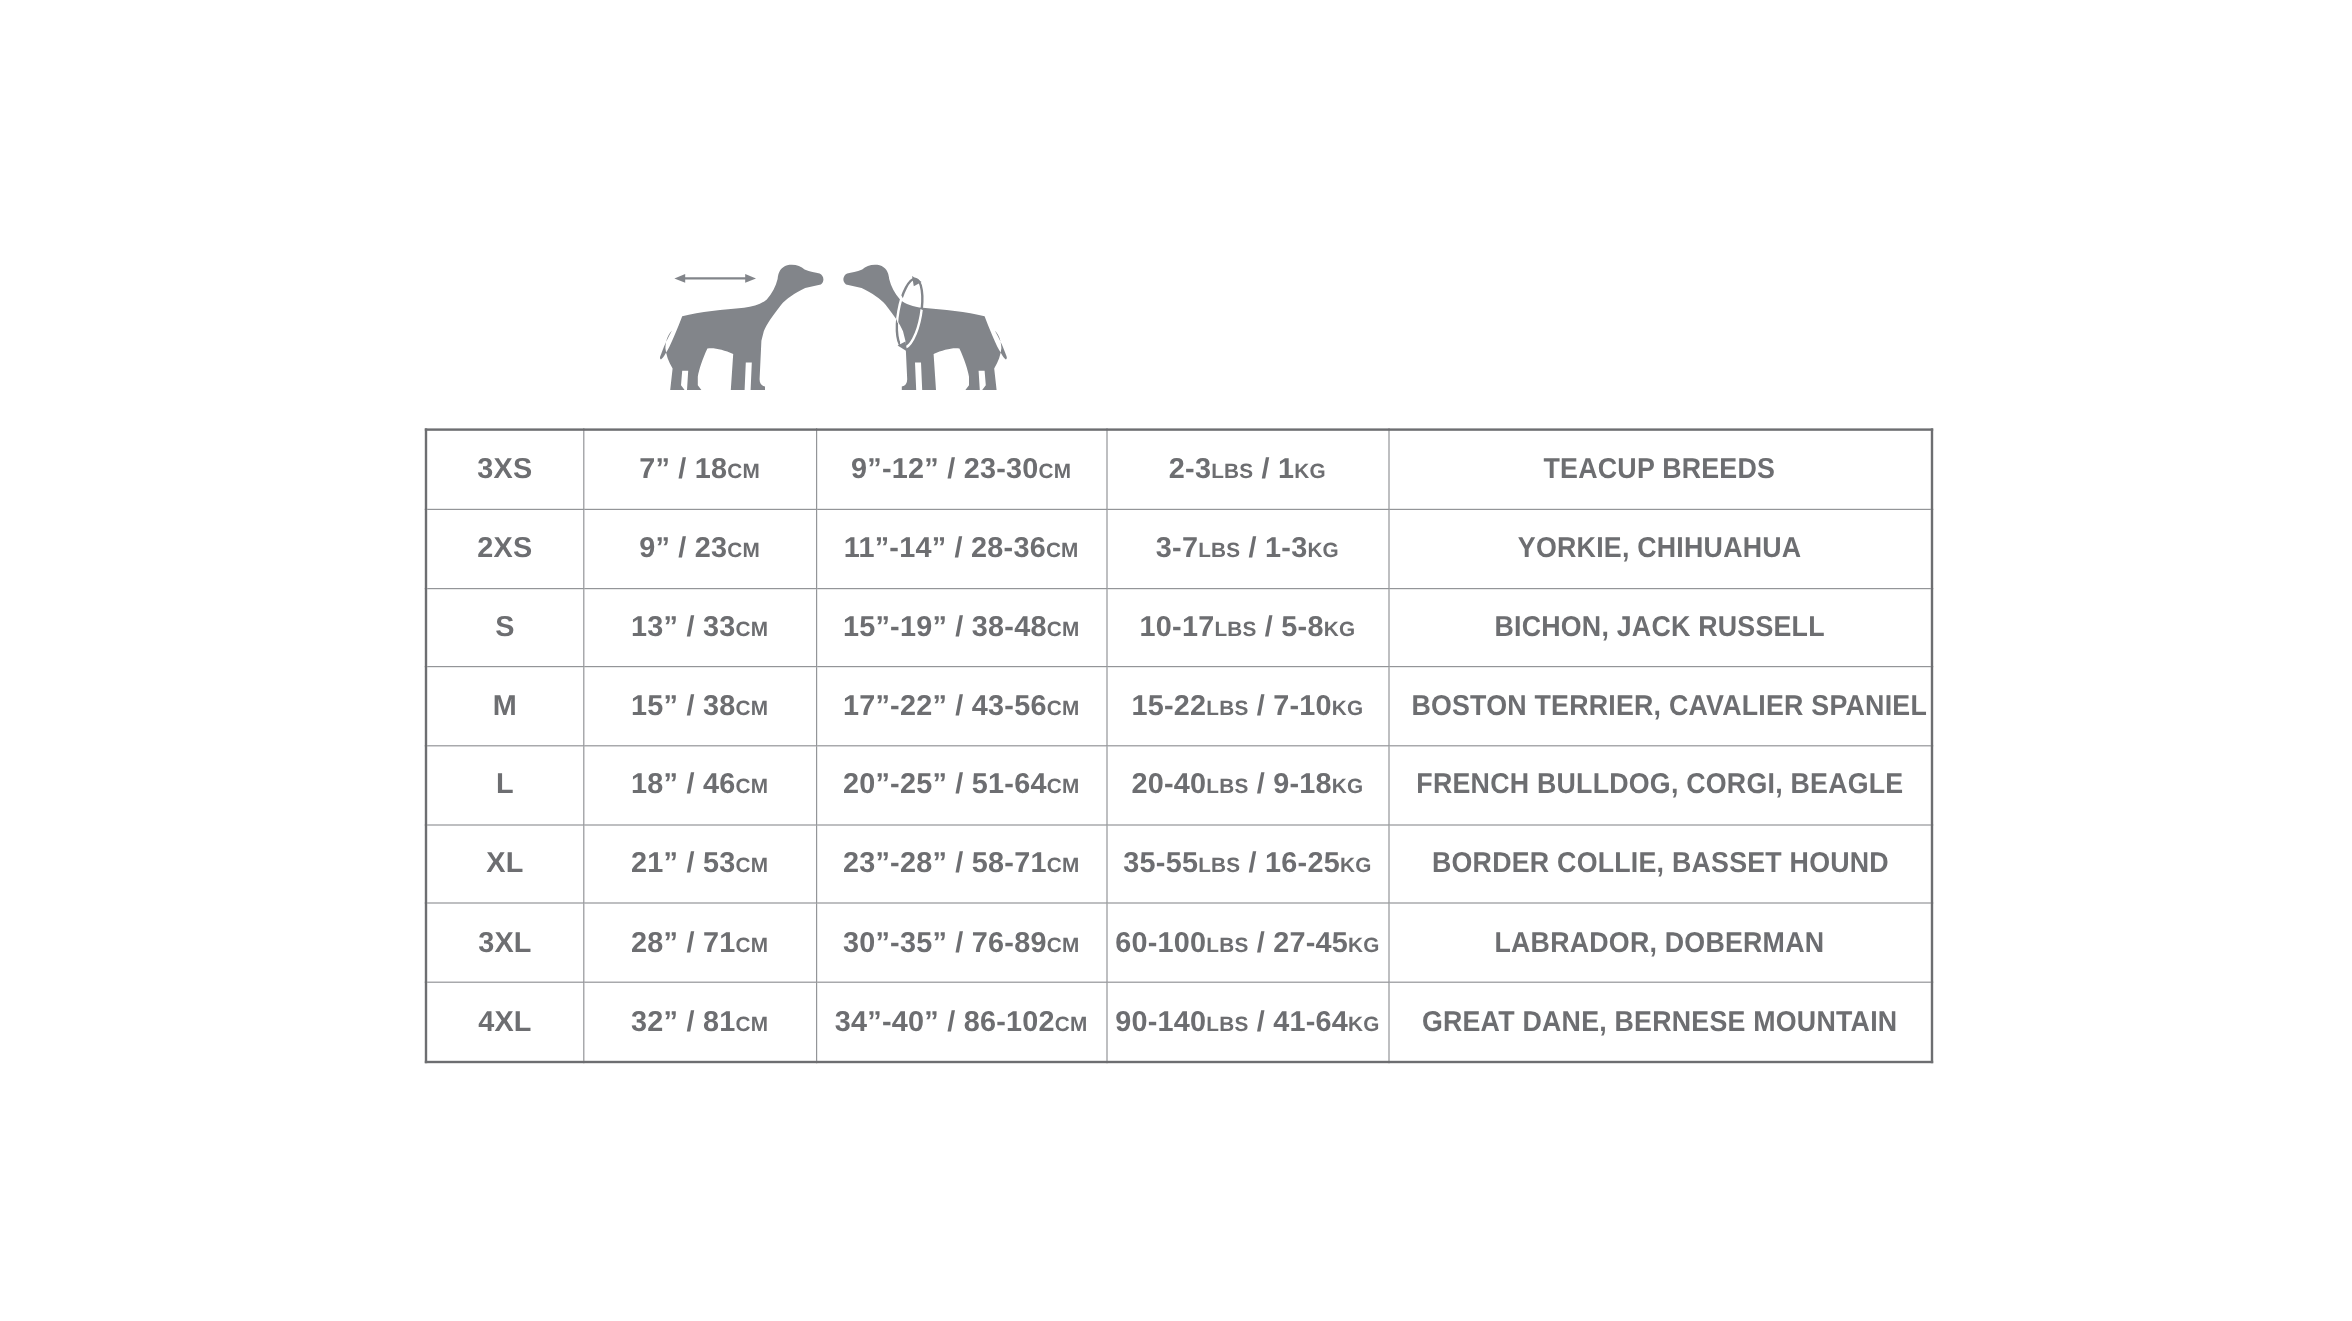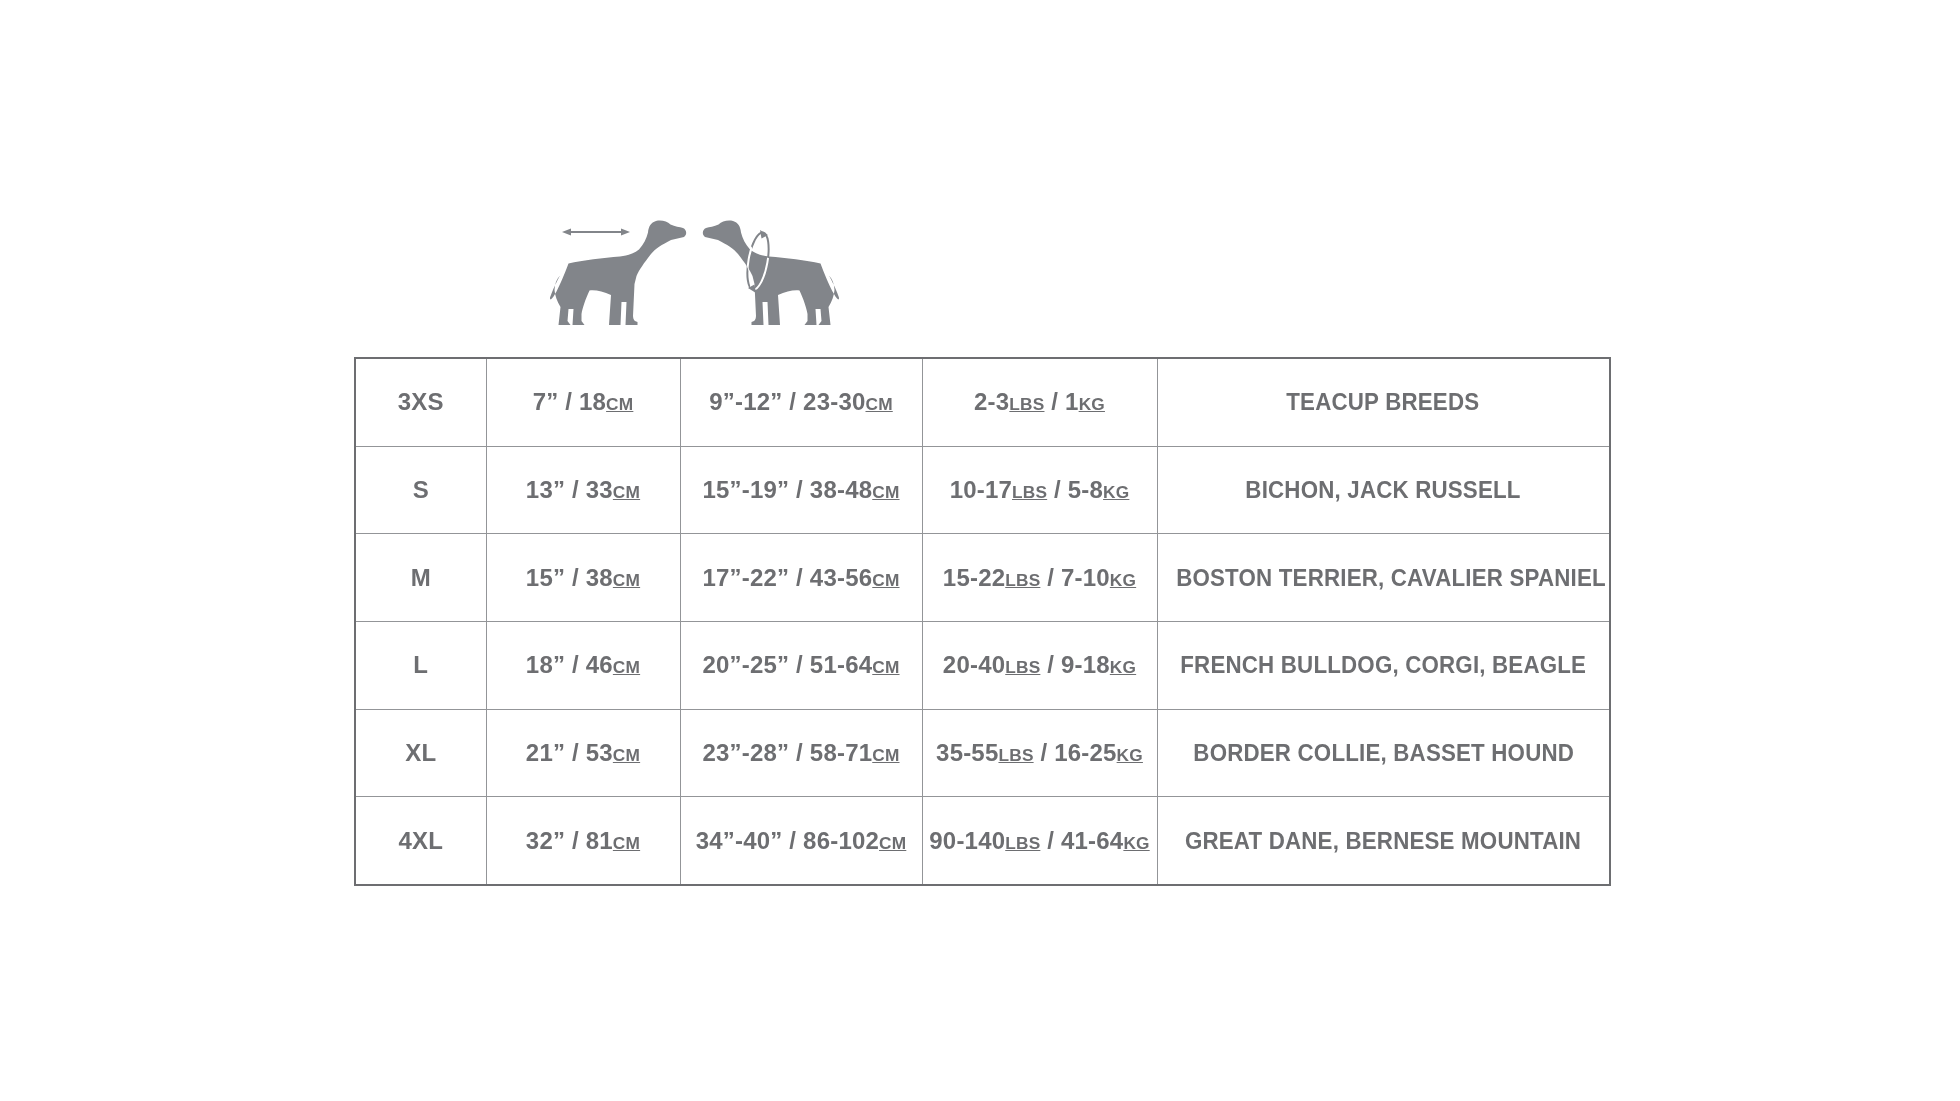--- a/index.html
+++ b/index.html
@@ -42,21 +42,21 @@
   table.size-chart td{
     border:1px solid var(--grid-line,#939598);
     text-align:center;
     vertical-align:middle;
     white-space:nowrap;
     overflow:hidden;
     padding:0 2px;
     height:52px;
   }
   td.col-size{}
-  .unit{font-size:0.72em;letter-spacing:0.2px;text-decoration:underline;}
+  .unit{font-size:0.72em;letter-spacing:0.2px;}
   .breeds-text{
     display:inline-block;
     transform:scaleX(0.93);
     transform-origin:center;
     white-space:nowrap;
   }
 </style>
 </head>
 <body>
 
@@ -107,20 +107,27 @@
     </colgroup>
     <tbody>
       <tr>
         <td class="col-size">3XS</td>
         <td class="measure">7” / 18<span class="unit">CM</span></td>
         <td class="measure">9”-12” / 23-30<span class="unit">CM</span></td>
         <td class="measure">2-3<span class="unit">LBS</span> / 1<span class="unit">KG</span></td>
         <td class="col-breeds"><span class="breeds-text">TEACUP BREEDS</span></td>
       </tr>
       <tr>
+        <td class="col-size">2XS</td>
+        <td class="measure">9” / 23<span class="unit">CM</span></td>
+        <td class="measure">11”-14” / 28-36<span class="unit">CM</span></td>
+        <td class="measure">3-7<span class="unit">LBS</span> / 1-3<span class="unit">KG</span></td>
+        <td class="col-breeds"><span class="breeds-text">YORKIE, CHIHUAHUA</span></td>
+      </tr>
+      <tr>
         <td class="col-size">S</td>
         <td class="measure">13” / 33<span class="unit">CM</span></td>
         <td class="measure">15”-19” / 38-48<span class="unit">CM</span></td>
         <td class="measure">10-17<span class="unit">LBS</span> / 5-8<span class="unit">KG</span></td>
         <td class="col-breeds"><span class="breeds-text">BICHON, JACK RUSSELL</span></td>
       </tr>
       <tr>
         <td class="col-size">M</td>
         <td class="measure">15” / 38<span class="unit">CM</span></td>
         <td class="measure">17”-22” / 43-56<span class="unit">CM</span></td>
@@ -135,20 +142,27 @@
         <td class="col-breeds"><span class="breeds-text">FRENCH BULLDOG, CORGI, BEAGLE</span></td>
       </tr>
       <tr>
         <td class="col-size">XL</td>
         <td class="measure">21” / 53<span class="unit">CM</span></td>
         <td class="measure">23”-28” / 58-71<span class="unit">CM</span></td>
         <td class="measure">35-55<span class="unit">LBS</span> / 16-25<span class="unit">KG</span></td>
         <td class="col-breeds"><span class="breeds-text">BORDER COLLIE, BASSET HOUND</span></td>
       </tr>
       <tr>
+        <td class="col-size">3XL</td>
+        <td class="measure">28” / 71<span class="unit">CM</span></td>
+        <td class="measure">30”-35” / 76-89<span class="unit">CM</span></td>
+        <td class="measure">60-100<span class="unit">LBS</span> / 27-45<span class="unit">KG</span></td>
+        <td class="col-breeds"><span class="breeds-text">LABRADOR, DOBERMAN</span></td>
+      </tr>
+      <tr>
         <td class="col-size">4XL</td>
         <td class="measure">32” / 81<span class="unit">CM</span></td>
         <td class="measure">34”-40” / 86-102<span class="unit">CM</span></td>
         <td class="measure">90-140<span class="unit">LBS</span> / 41-64<span class="unit">KG</span></td>
         <td class="col-breeds"><span class="breeds-text">GREAT DANE, BERNESE MOUNTAIN</span></td>
       </tr>
     </tbody>
   </table>
 
 </div>

